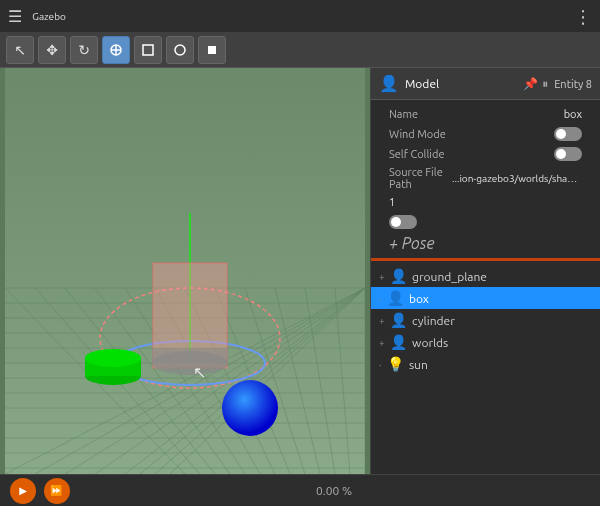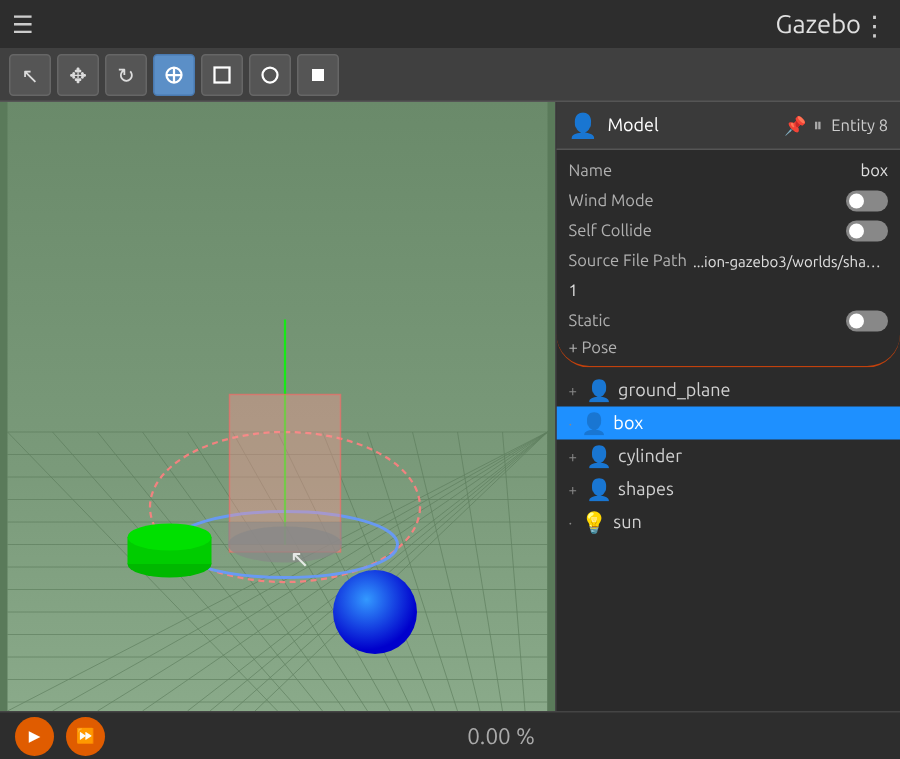--- a/index.html
+++ b/index.html
@@ -8,21 +8,21 @@
     
     #titlebar {
       height: 32px;
       background: #2d2d2d;
       display: flex;
       align-items: center;
       padding: 0 8px;
       color: #e0e0e0;
     }
     #titlebar .menu-icon { font-size: 16px; margin-right: 10px; cursor: pointer; color: #ccc; }
-    #titlebar .title { flex: 1; font-size: 17px; text-align: right; }
+    #titlebar .title { flex: 1; font-size: 10px; }
     #titlebar .dots { font-size: 18px; cursor: pointer; color: #ccc; }
 
     
     #toolbar {
       height: 36px;
       background: #404040;
       display: flex;
       align-items: center;
       padding: 0 6px;
       gap: 4px;
@@ -71,23 +71,22 @@
       padding: 0 8px;
       border-bottom: 1px solid #555;
       gap: 6px;
     }
     #model-header .model-title { color: #ffffff; font-size: 12px; flex: 1; }
     #model-header .header-icons { display: flex; gap: 4px; color: #aaa; font-size: 14px; }
     #entity-label { color: #ccc; font-size: 11px; text-align: center; }
 
     
     #properties {
-      padding: 4px 0;
-      border-bottom: 1px solid #c2410c;
-      border-radius: 22px;
+      padding: 4px 10px;
+      border-bottom: 3px solid #c2410c;
     }
     .prop-row {
       display: flex;
       align-items: center;
       padding: 2px 8px;
       min-height: 20px;
     }
     .prop-label { color: #b0b0b0; flex: 1; font-size: 11px; }
     .prop-value { color: #e0e0e0; font-size: 11px; text-align: right; }
     .prop-toggle {
@@ -105,22 +104,23 @@
       border-radius: 50%;
       top: 2px;
     }
     .prop-toggle:not(.on)::after { left: 2px; }
 
     .pose-row {
       display: flex;
       align-items: flex-end;
       padding: 2px 8px;
       color: #b0b0b0;
-      font-size: 11px;
+      font-size: 16px;
       cursor: pointer;
+      font-style: italic;
     }
 
     
     #entity-tree {
       flex: 1;
       overflow-y: auto;
       padding: 4px 0;
     }
     .tree-item {
       display: flex;
@@ -158,21 +158,21 @@
       width: 26px; height: 26px;
       background: #e05c00;
       border-radius: 50%;
       display: flex; align-items: center; justify-content: center;
       cursor: pointer; color: white; font-size: 10px;
     }
     .percent-display {
       flex: 1;
       text-align: center;
       color: #aaa;
-      font-size: 15px;
+      font-size: 12px;
     }
 
     
     #scene-svg {
       position: absolute;
       top: 0; left: 0;
       width: 100%;
       height: 100%;
     }
   </style>
@@ -319,21 +319,20 @@
         <div class="prop-toggle"></div>
       </div>
       <div class="prop-row">
         <span class="prop-label">Source File Path</span>
         <span class="prop-value" style="font-size:10px; max-width:130px; overflow:hidden; text-overflow:ellipsis; white-space:nowrap;">...ion-gazebo3/worlds/shapes.sdf</span>
       </div>
       <div class="prop-row">
         <span class="prop-value">1</span>
       </div>
       <div class="prop-row">
-        <span class="prop-label">Static</span>
         <div class="prop-toggle"></div>
       </div>
       <div class="pose-row">
         <span>+ Pose</span>
       </div>
     </div>
 
     <div id="entity-tree">
       <div class="tree-item">
         <span class="expand">+</span>
@@ -346,21 +345,21 @@
         <span>box</span>
       </div>
       <div class="tree-item">
         <span class="expand">+</span>
         <span class="tree-icon person">👤</span>
         <span>cylinder</span>
       </div>
       <div class="tree-item">
         <span class="expand">+</span>
         <span class="tree-icon person">👤</span>
-        <span>shapes</span>
+        <span>worlds</span>
       </div>
       <div class="tree-item">
         <span class="expand">·</span>
         <span class="tree-icon bulb">💡</span>
         <span>sun</span>
       </div>
     </div>
 
   </div>
 </div>

